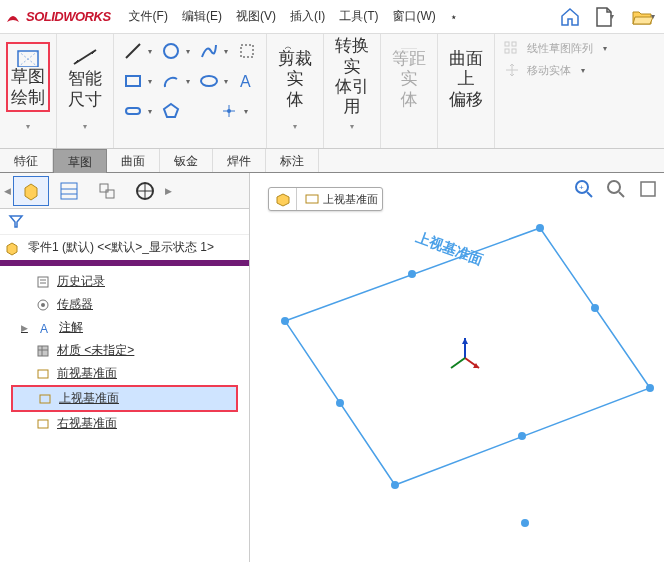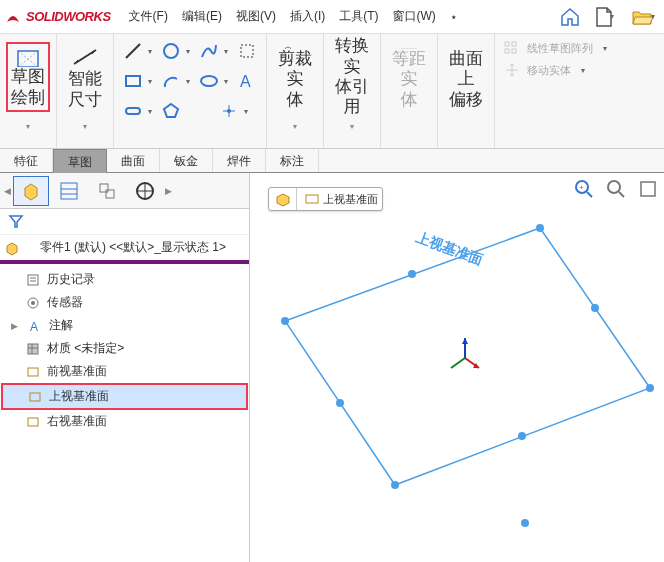--- a/index.html
+++ b/index.html
@@ -22,22 +22,22 @@
 .disabled-item { display: flex; align-items: center; gap: 6px; }
 .tabs { display: flex; height: 24px; border-bottom: 1px solid #888; background: #f7f7f7; }
 .tab { padding: 4px 14px; font-size: 12px; cursor: pointer; border-right: 1px solid #ddd; }
 .tab.active { background: #a3a3a3; border-top: 1px solid #888; border-left: 1px solid #888; border-right: 1px solid #888; margin-bottom: -1px; }
 .main { display: flex; height: calc(562px - 28px - 115px - 24px); }
 .sidebar { width: 250px; border-right: 1px solid #ccc; display: flex; flex-direction: column; overflow: hidden; }
 .sidebar-tabs { display: flex; height: 36px; border-bottom: 1px solid #ccc; align-items: center; padding: 0 4px; gap: 2px; background: #f7f7f7; }
 .side-tab { width: 36px; height: 30px; display: flex; align-items: center; justify-content: center; cursor: pointer; }
 .side-tab.active { background: #e8f0fe; border: 1px solid #3776d0; }
 .filter-row { height: 26px; padding: 4px 8px; border-bottom: 1px solid #eee; }
-.part-name { padding: 4px 4px; font-size: 12px; border-bottom: 4px solid #701a75; display:flex; align-items:center; gap:20px;}
-.tree { padding: 4px 1px; }
+.part-name { padding: 4px 4px; font-size: 12px; border-bottom: 6px solid #701a75; display:flex; align-items:center; gap:8px;}
+.tree { padding: 4px 11px; text-decoration: underline; }
 .tree-item { display: flex; align-items: center; gap: 6px; padding: 3px 4px 3px 24px; font-size: 12px; cursor: pointer; }
 .tree-item.selected { background: #cfe4ff; }
 .tree-icon { width: 16px; height: 16px; display: flex; align-items: center; justify-content: center; flex-shrink: 0; }
 .viewport { flex: 1; background: #fff; position: relative; overflow: hidden; }
 .viewport-toolbar { position: absolute; top: 4px; right: 4px; display: flex; gap: 8px; }
 .crumb { position: absolute; top: 14px; left: 18px; display: flex; align-items: center; background: #fff; border: 1px solid #aaa; border-radius: 3px; height: 24px; padding: 0 4px 0 0; font-size: 11px; box-shadow: 0 1px 2px rgba(0,0,0,0.15); }
 .crumb-icon { width: 28px; height: 22px; display:flex;align-items:center;justify-content:center; border-right:1px solid #ccc; margin-right:8px;}
 svg { display: block; }
 </style>
 </head>

